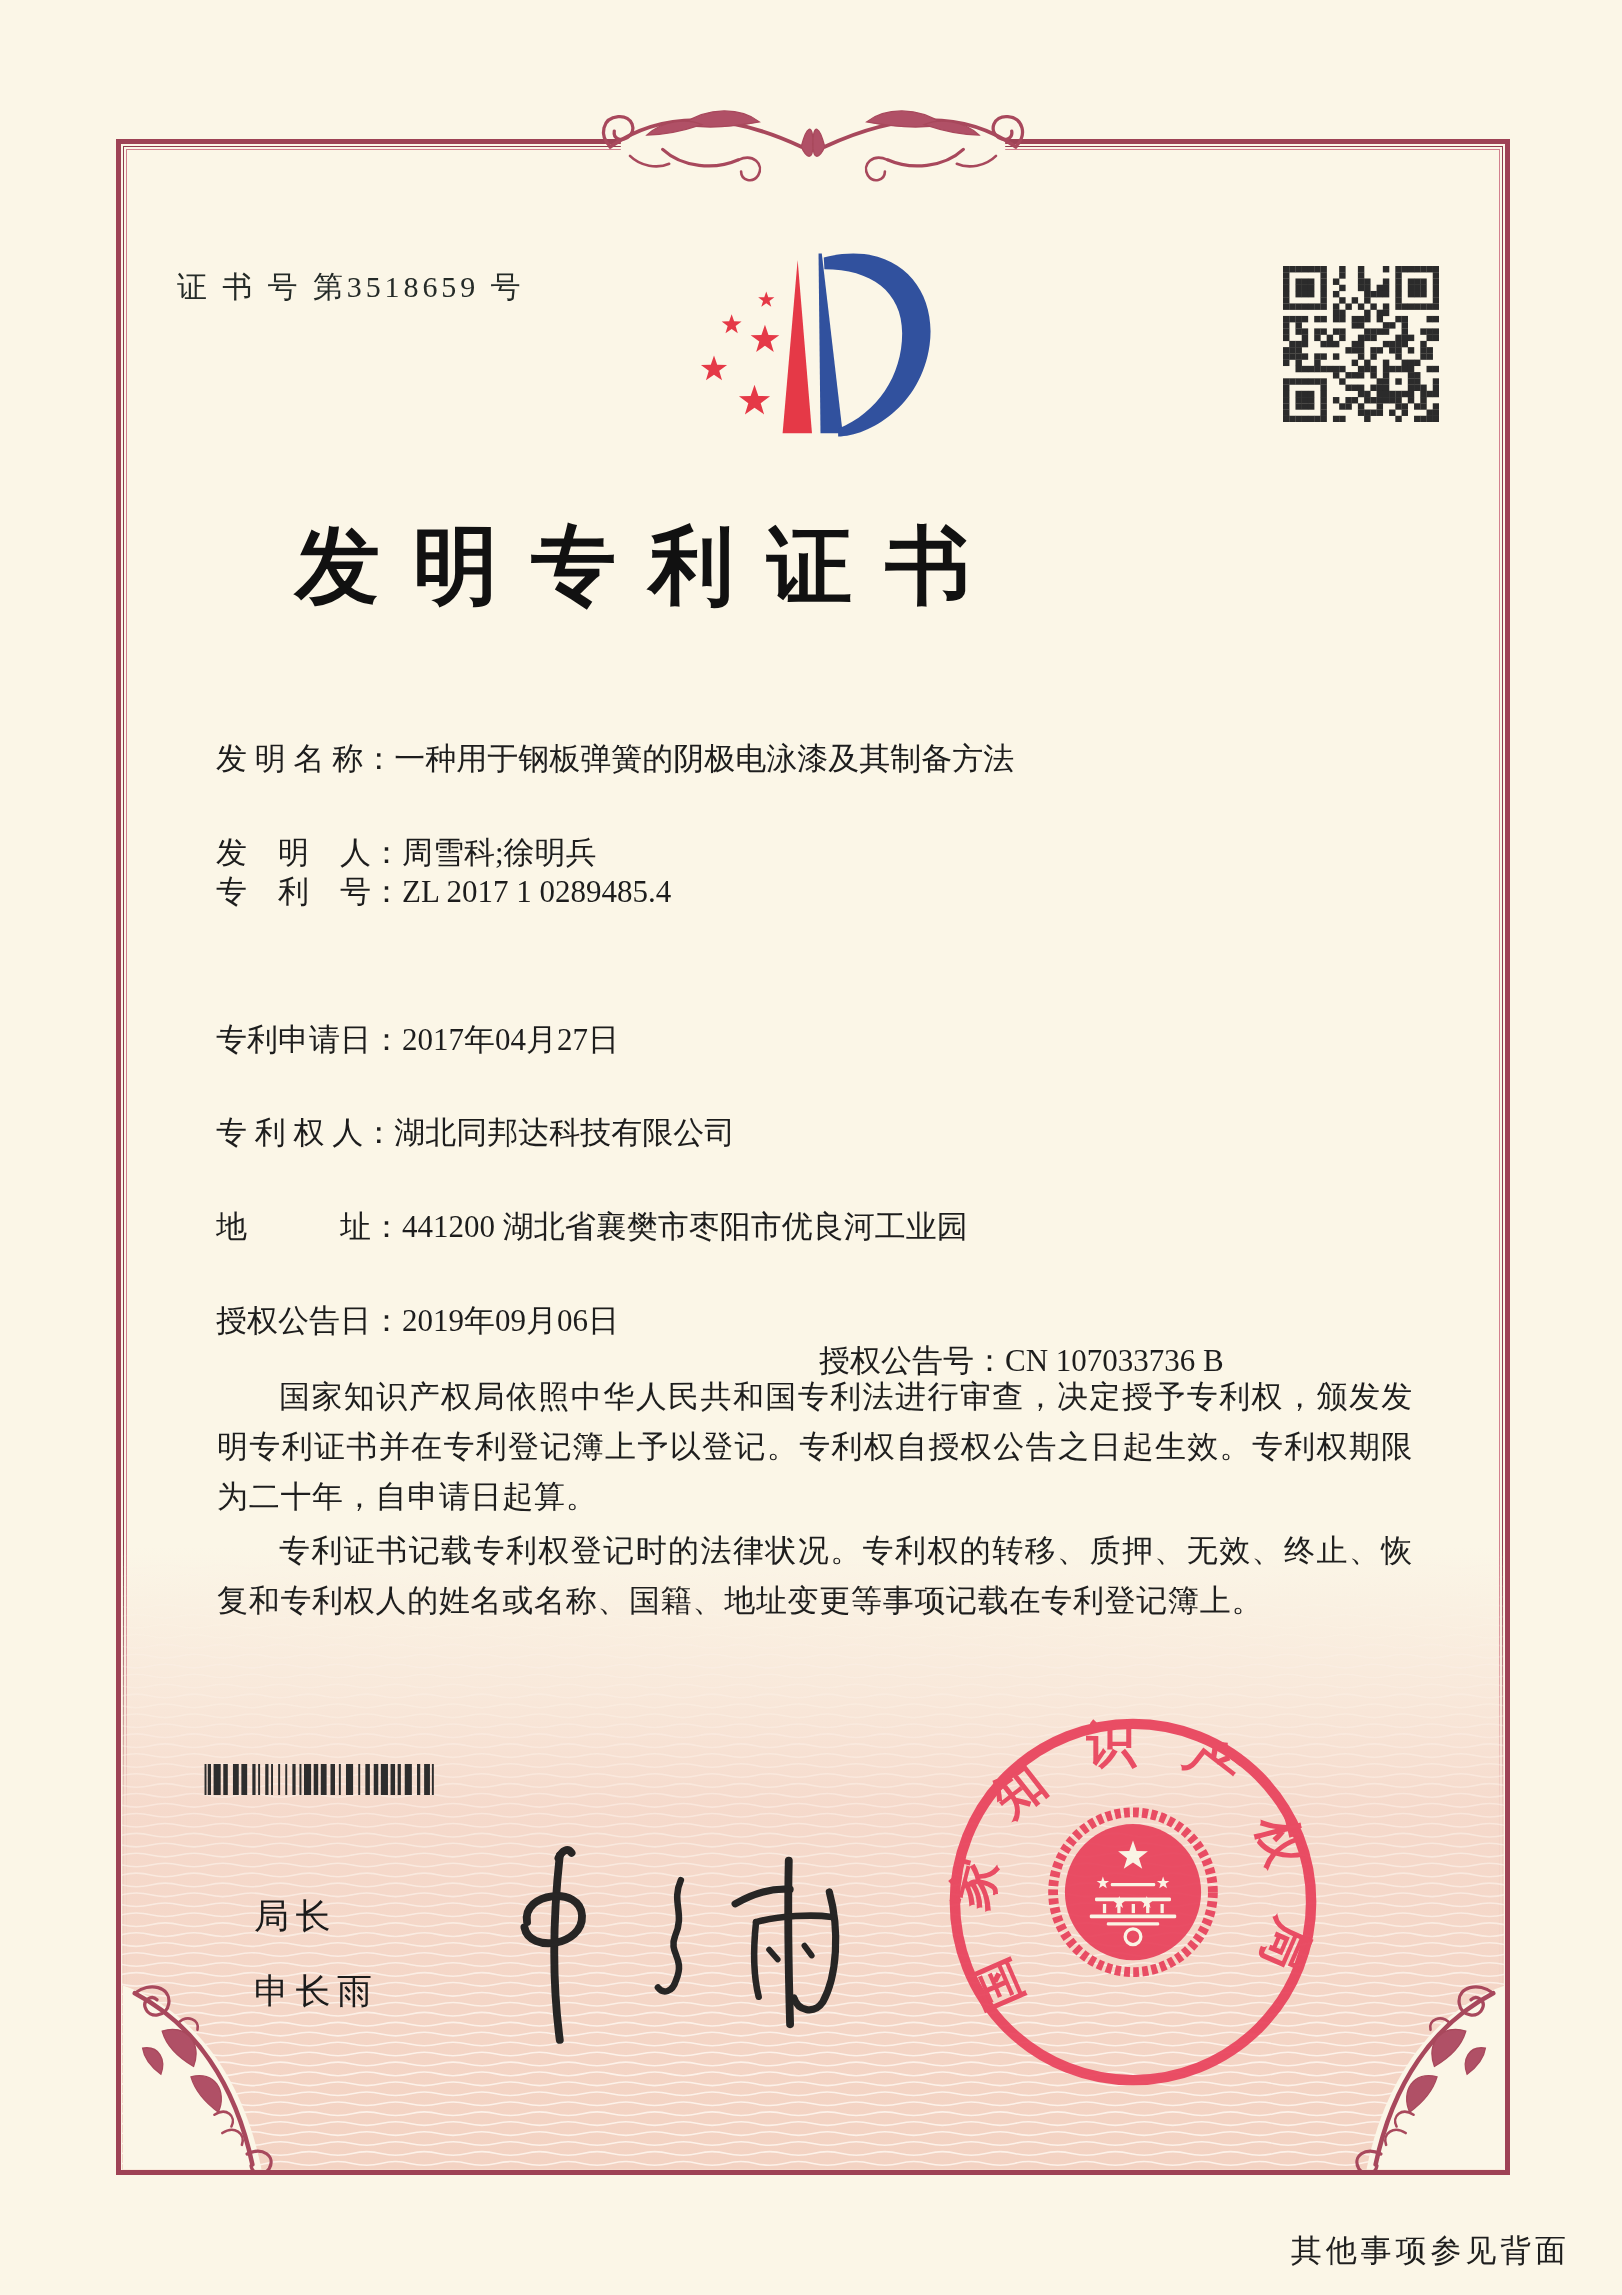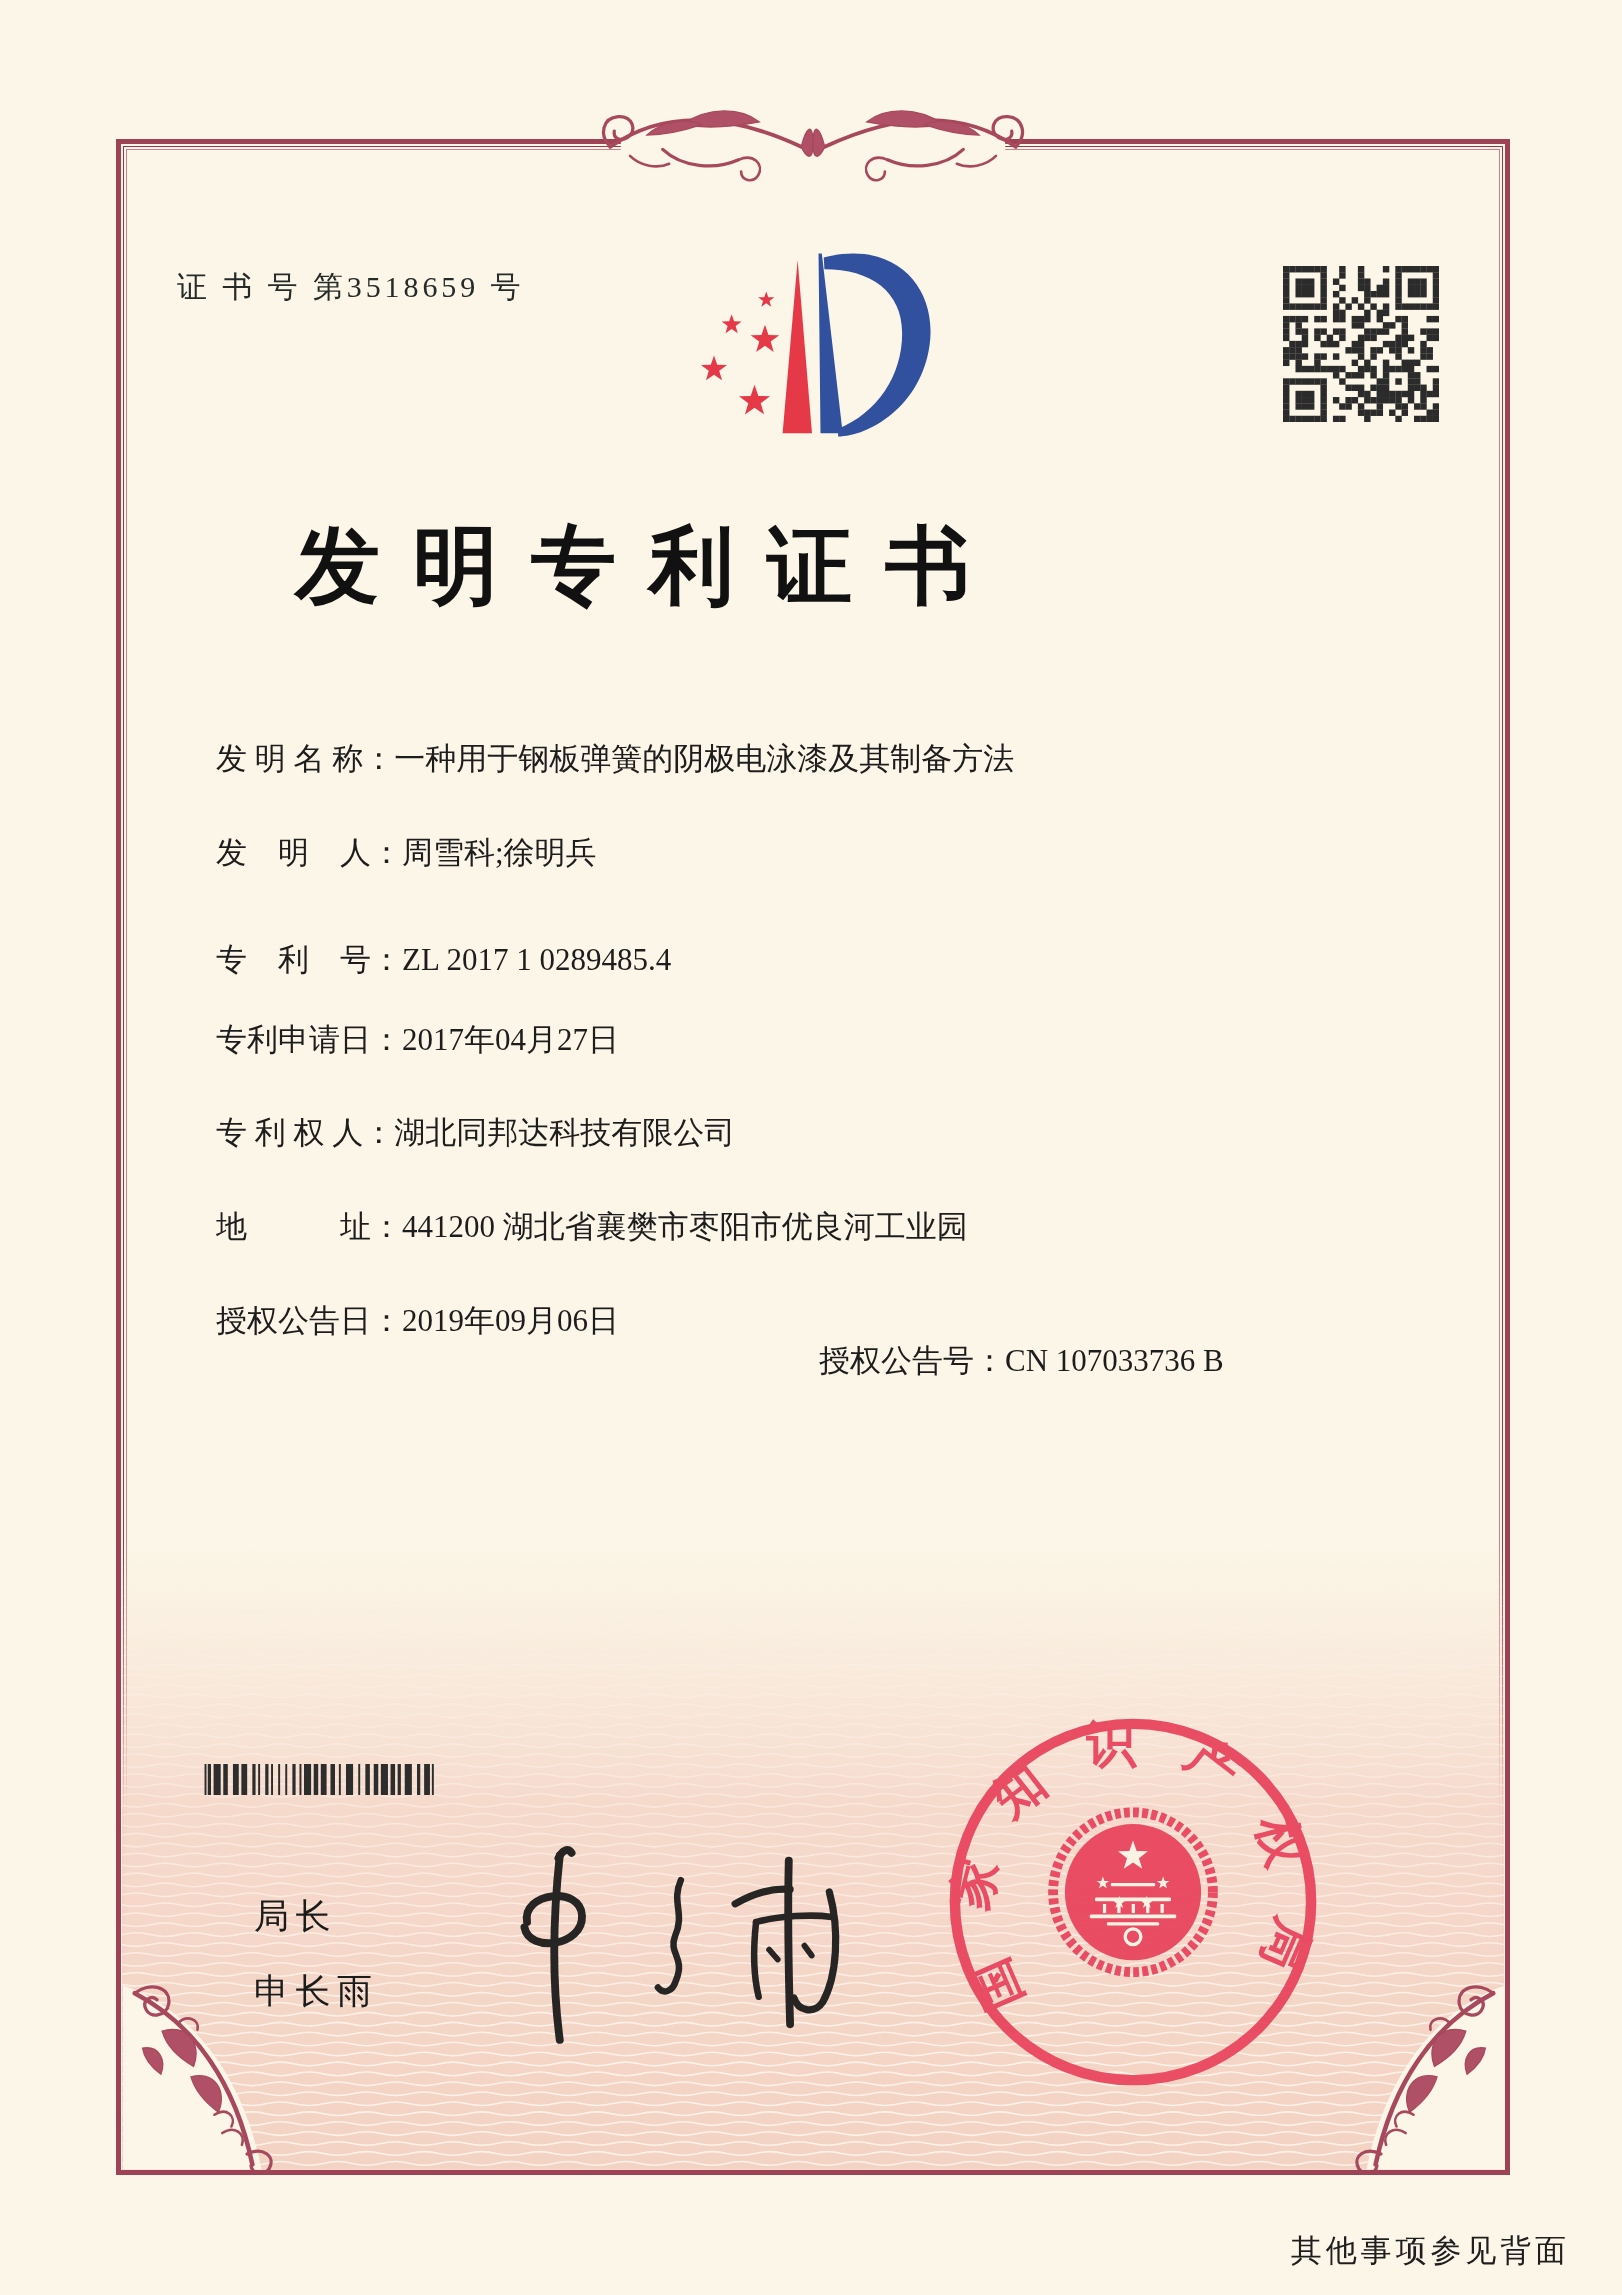--- a/index.html
+++ b/index.html
@@ -510,38 +510,42 @@
 
     <div class="title">发明专利证书</div>
 
     <div class="fields">
       <div class="row" style="top:738px">
         <span class="lbl">发 明 名 称：</span><span class="val">一种用于钢板弹簧的阴极电泳漆及其制备方法</span>
       </div>
       <div class="row" style="top:832px">
         <span class="lbl">发　明　人：</span><span class="val">周雪科;徐明兵</span>
       </div>
-      <div class="row" style="top:939px">
+      <div class="row" style="top:871px">
         <span class="lbl">专　利　号：</span><span class="val">ZL 2017 1 0289485.4</span>
       </div>
       <div class="row" style="top:1019px">
         <span class="lbl">专利申请日：</span><span class="val">2017年04月27日</span>
       </div>
       <div class="row" style="top:1112px">
         <span class="lbl">专 利 权 人：</span><span class="val">湖北同邦达科技有限公司</span>
       </div>
       <div class="row" style="top:1206px">
         <span class="lbl">地　　　址：</span><span class="val">441200 湖北省襄樊市枣阳市优良河工业园</span>
       </div>
       <div class="row" style="top:1300px">
         <span class="lbl">授权公告日：</span><span class="val">2019年09月06日</span>
         <span class="grant-pair2"><span class="lbl">授权公告号：</span><span class="val">CN 107033736 B</span></span>
       </div>
     </div>
 
+    <div class="paras">
+      <p>国家知识产权局依照中华人民共和国专利法进行审查，决定授予专利权，颁发发明专利证书并在专利登记簿上予以登记。专利权自授权公告之日起生效。专利权期限为二十年，自申请日起算。</p>
+      <p>专利证书记载专利权登记时的法律状况。专利权的转移、质押、无效、终止、恢复和专利权人的姓名或名称、国籍、地址变更等事项记载在专利登记簿上。</p>
+    </div>
 
     <svg class="barcode" width="233" height="31" viewBox="0 0 356 48">
       <g id="barcode-bars" fill="#2d2d2d">
           <rect x="0" y="0" width="3" height="48"></rect>
           <rect x="5" y="0" width="5" height="48"></rect>
           <rect x="14" y="0" width="11" height="48"></rect>
           <rect x="29" y="0" width="7" height="48"></rect>
           <rect x="44" y="0" width="9" height="48"></rect>
           <rect x="57" y="0" width="9" height="48"></rect>
           <rect x="74" y="0" width="5" height="48"></rect>

